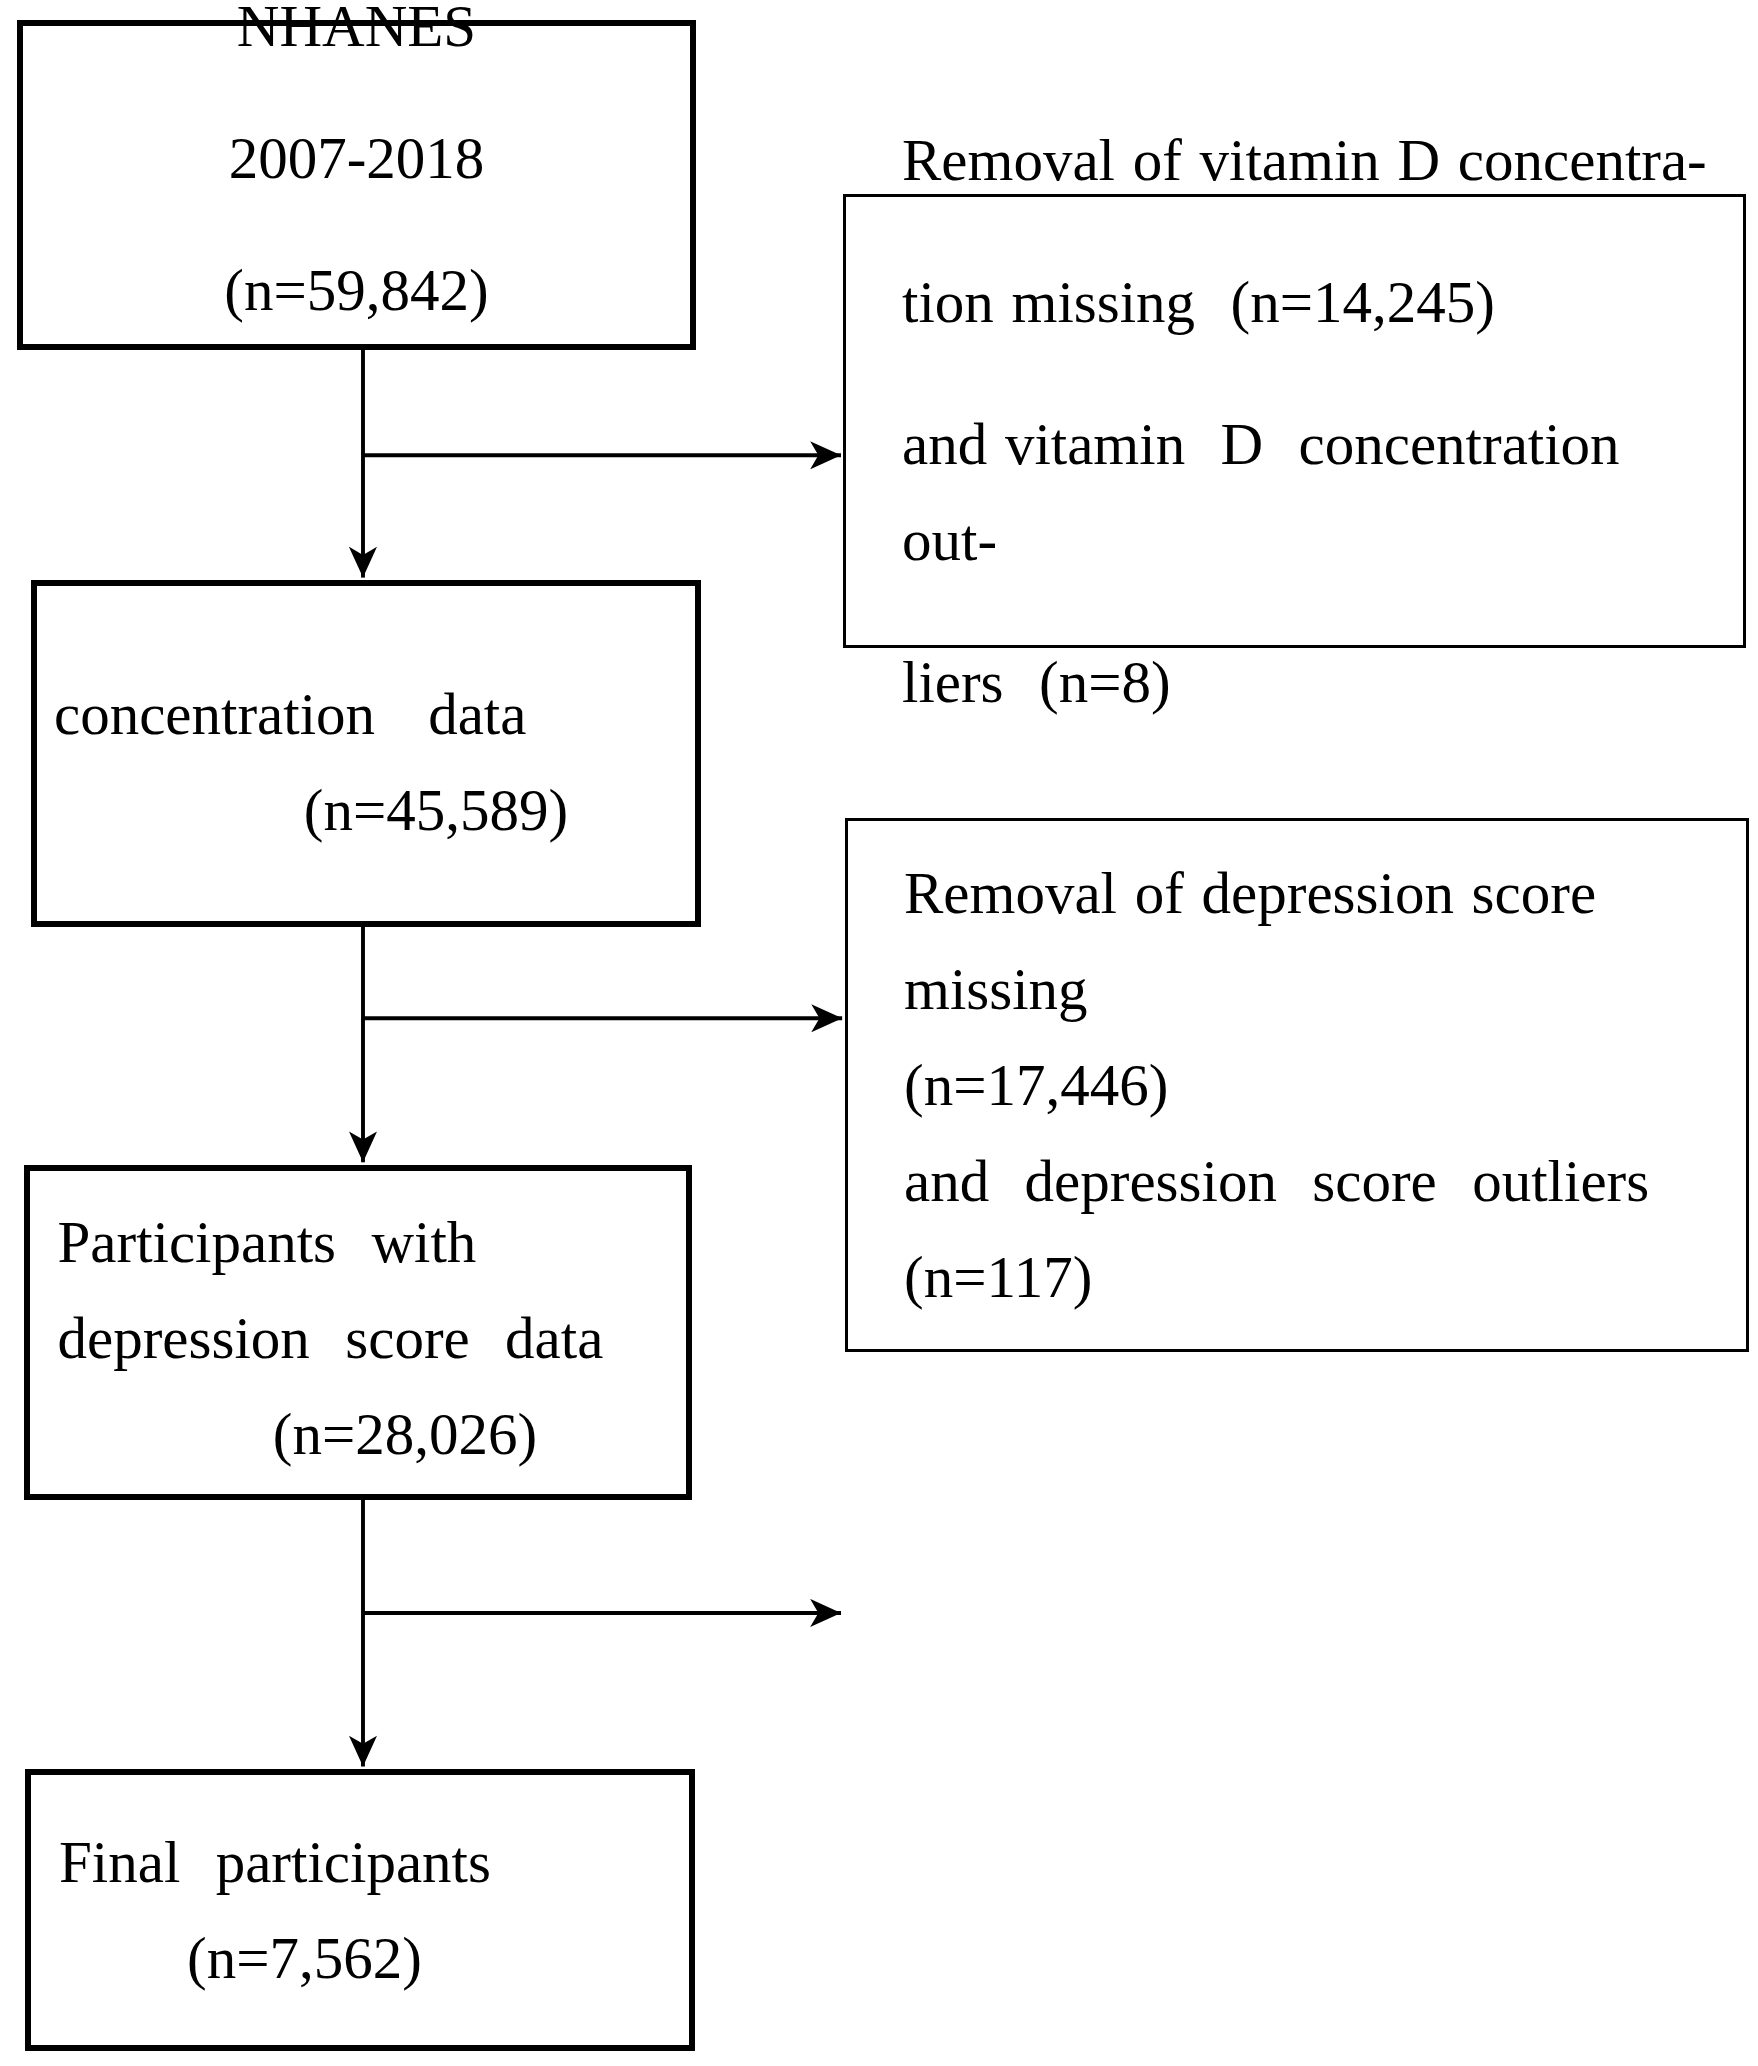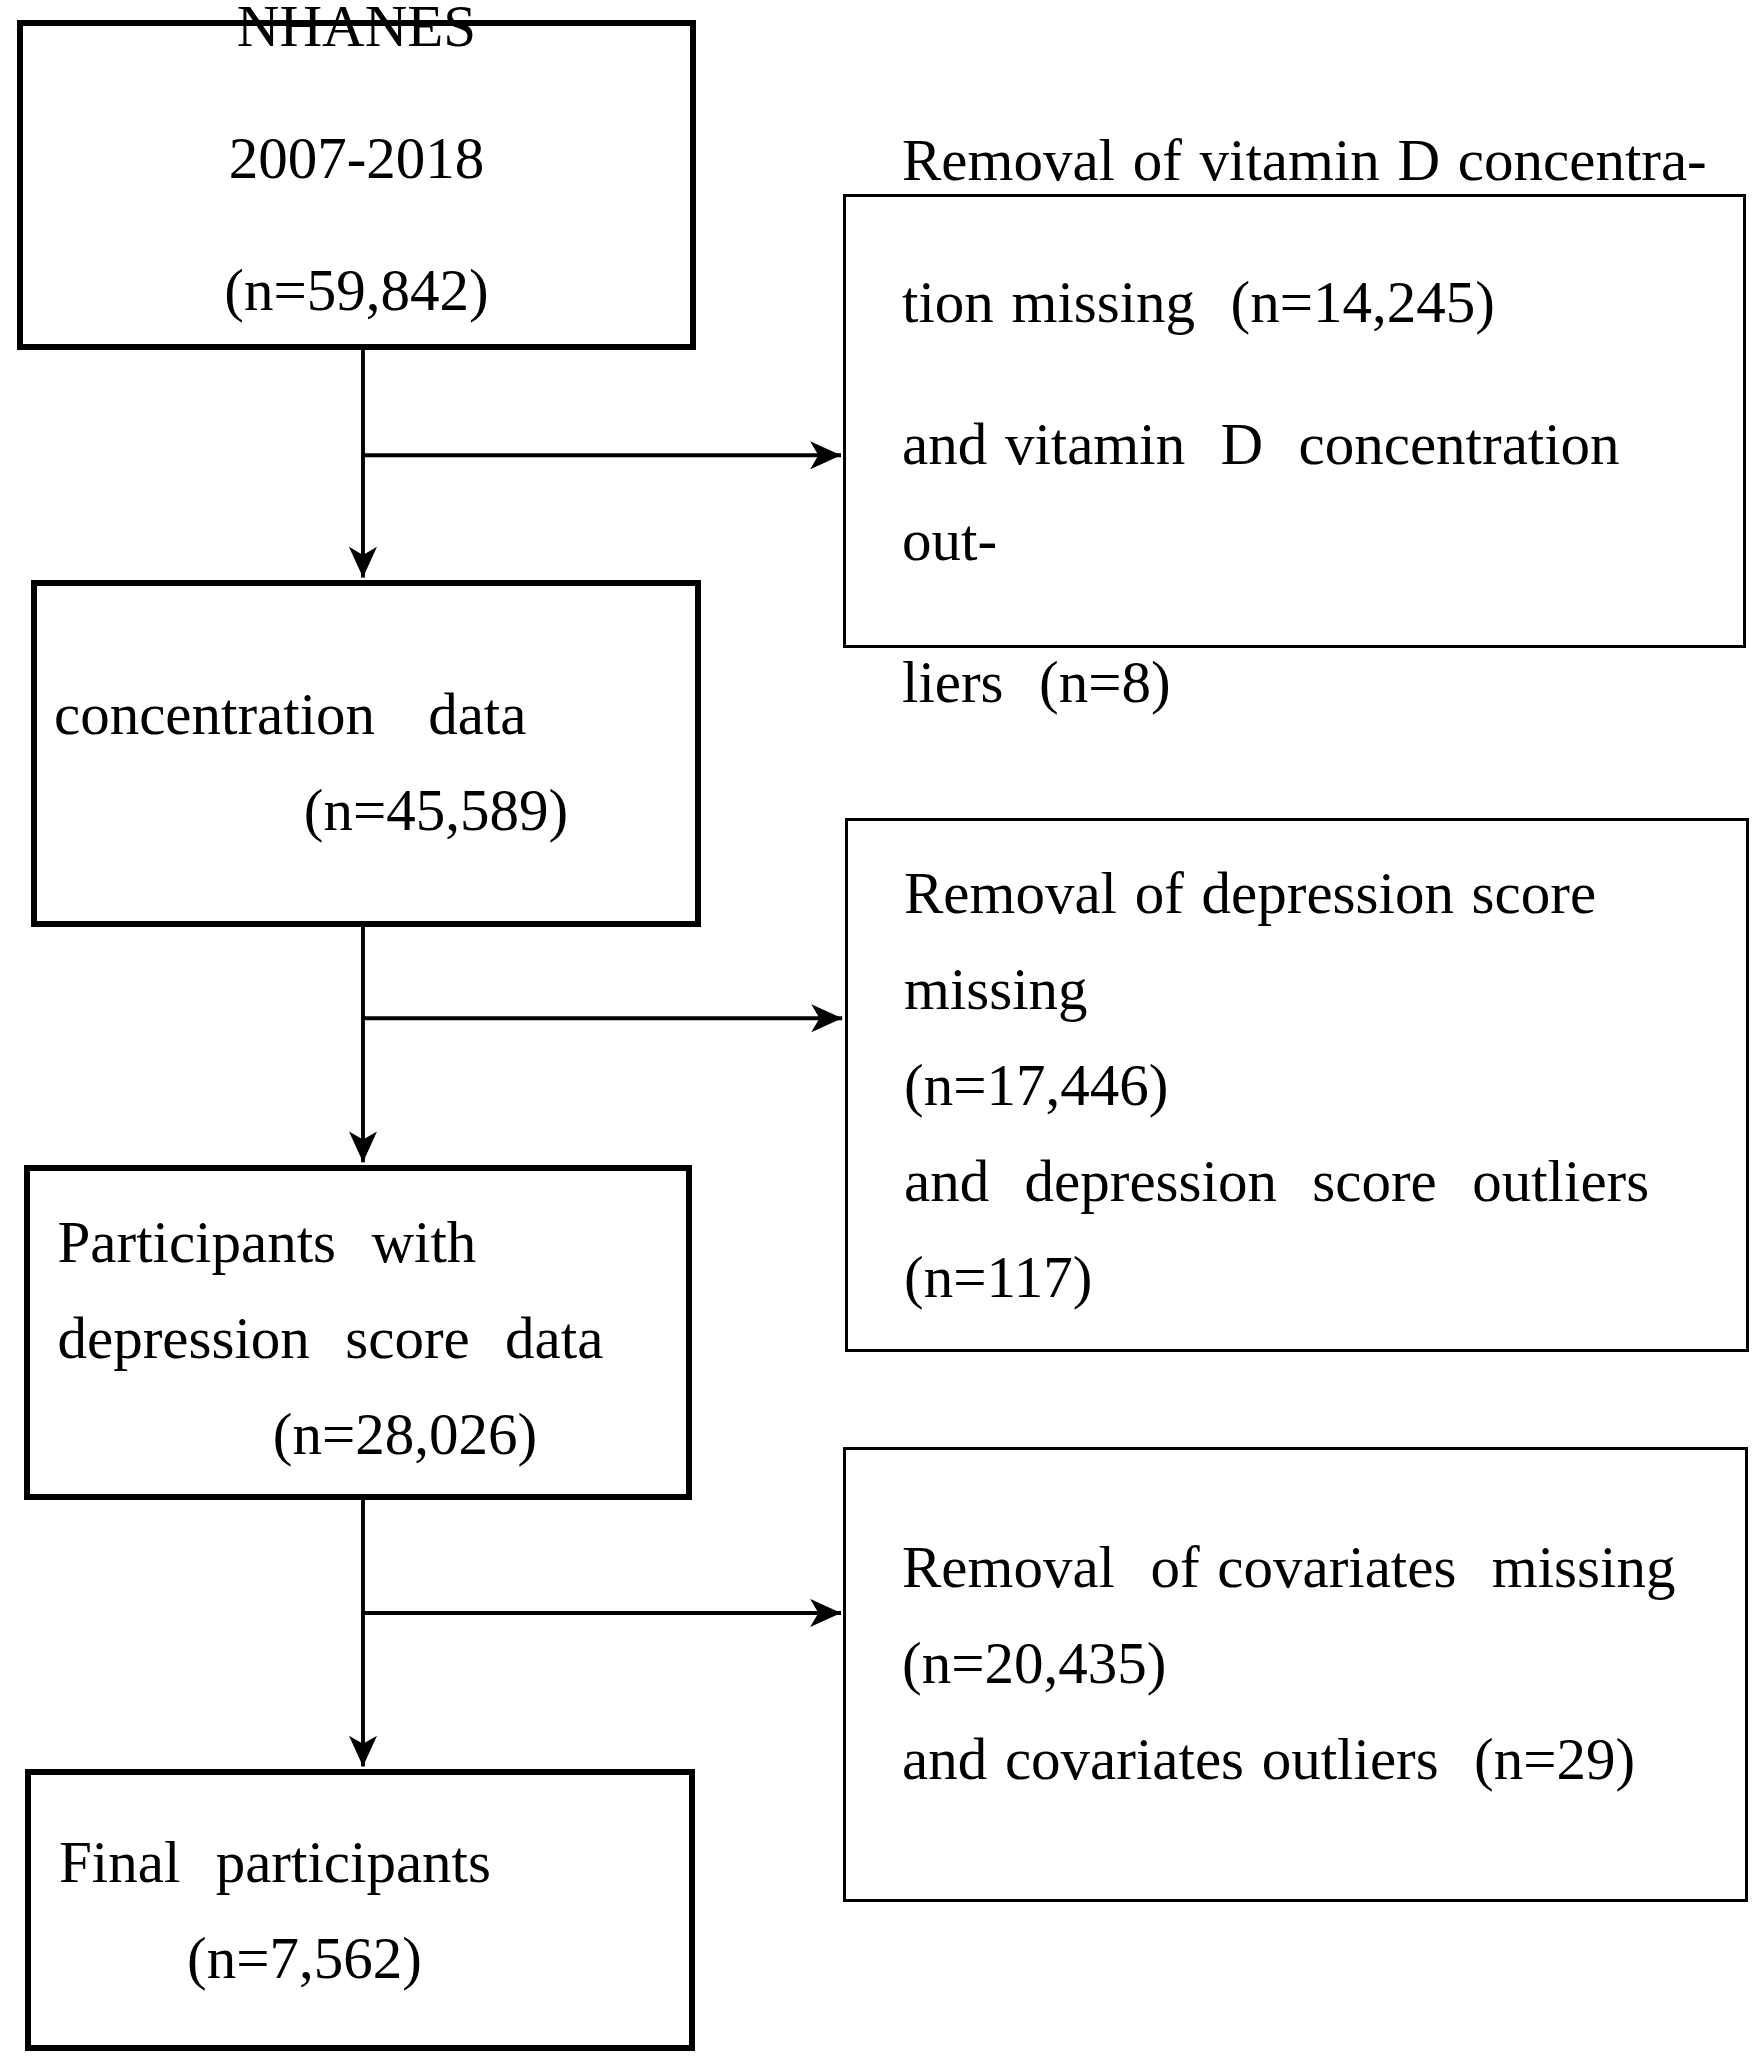--- a/index.html
+++ b/index.html
@@ -139,20 +139,15 @@
     <div class="line">liers  (n=8)</div>
   </div>
 
   <div class="box excl-box excl-depr">
     <div class="line">Removal of depression score missing</div>
     <div class="line">(n=17,446)</div>
     <div class="line">and  depression  score  outliers</div>
     <div class="line">(n=117)</div>
   </div>
 
-  <div class="box excl-box excl-cov">
-    <div class="line">Removal  of covariates  missing</div>
-    <div class="line">(n=20,435)</div>
-    <div class="line">and covariates outliers  (n=29)</div>
-  </div>
 
 </div>
 
 
 </body></html>

